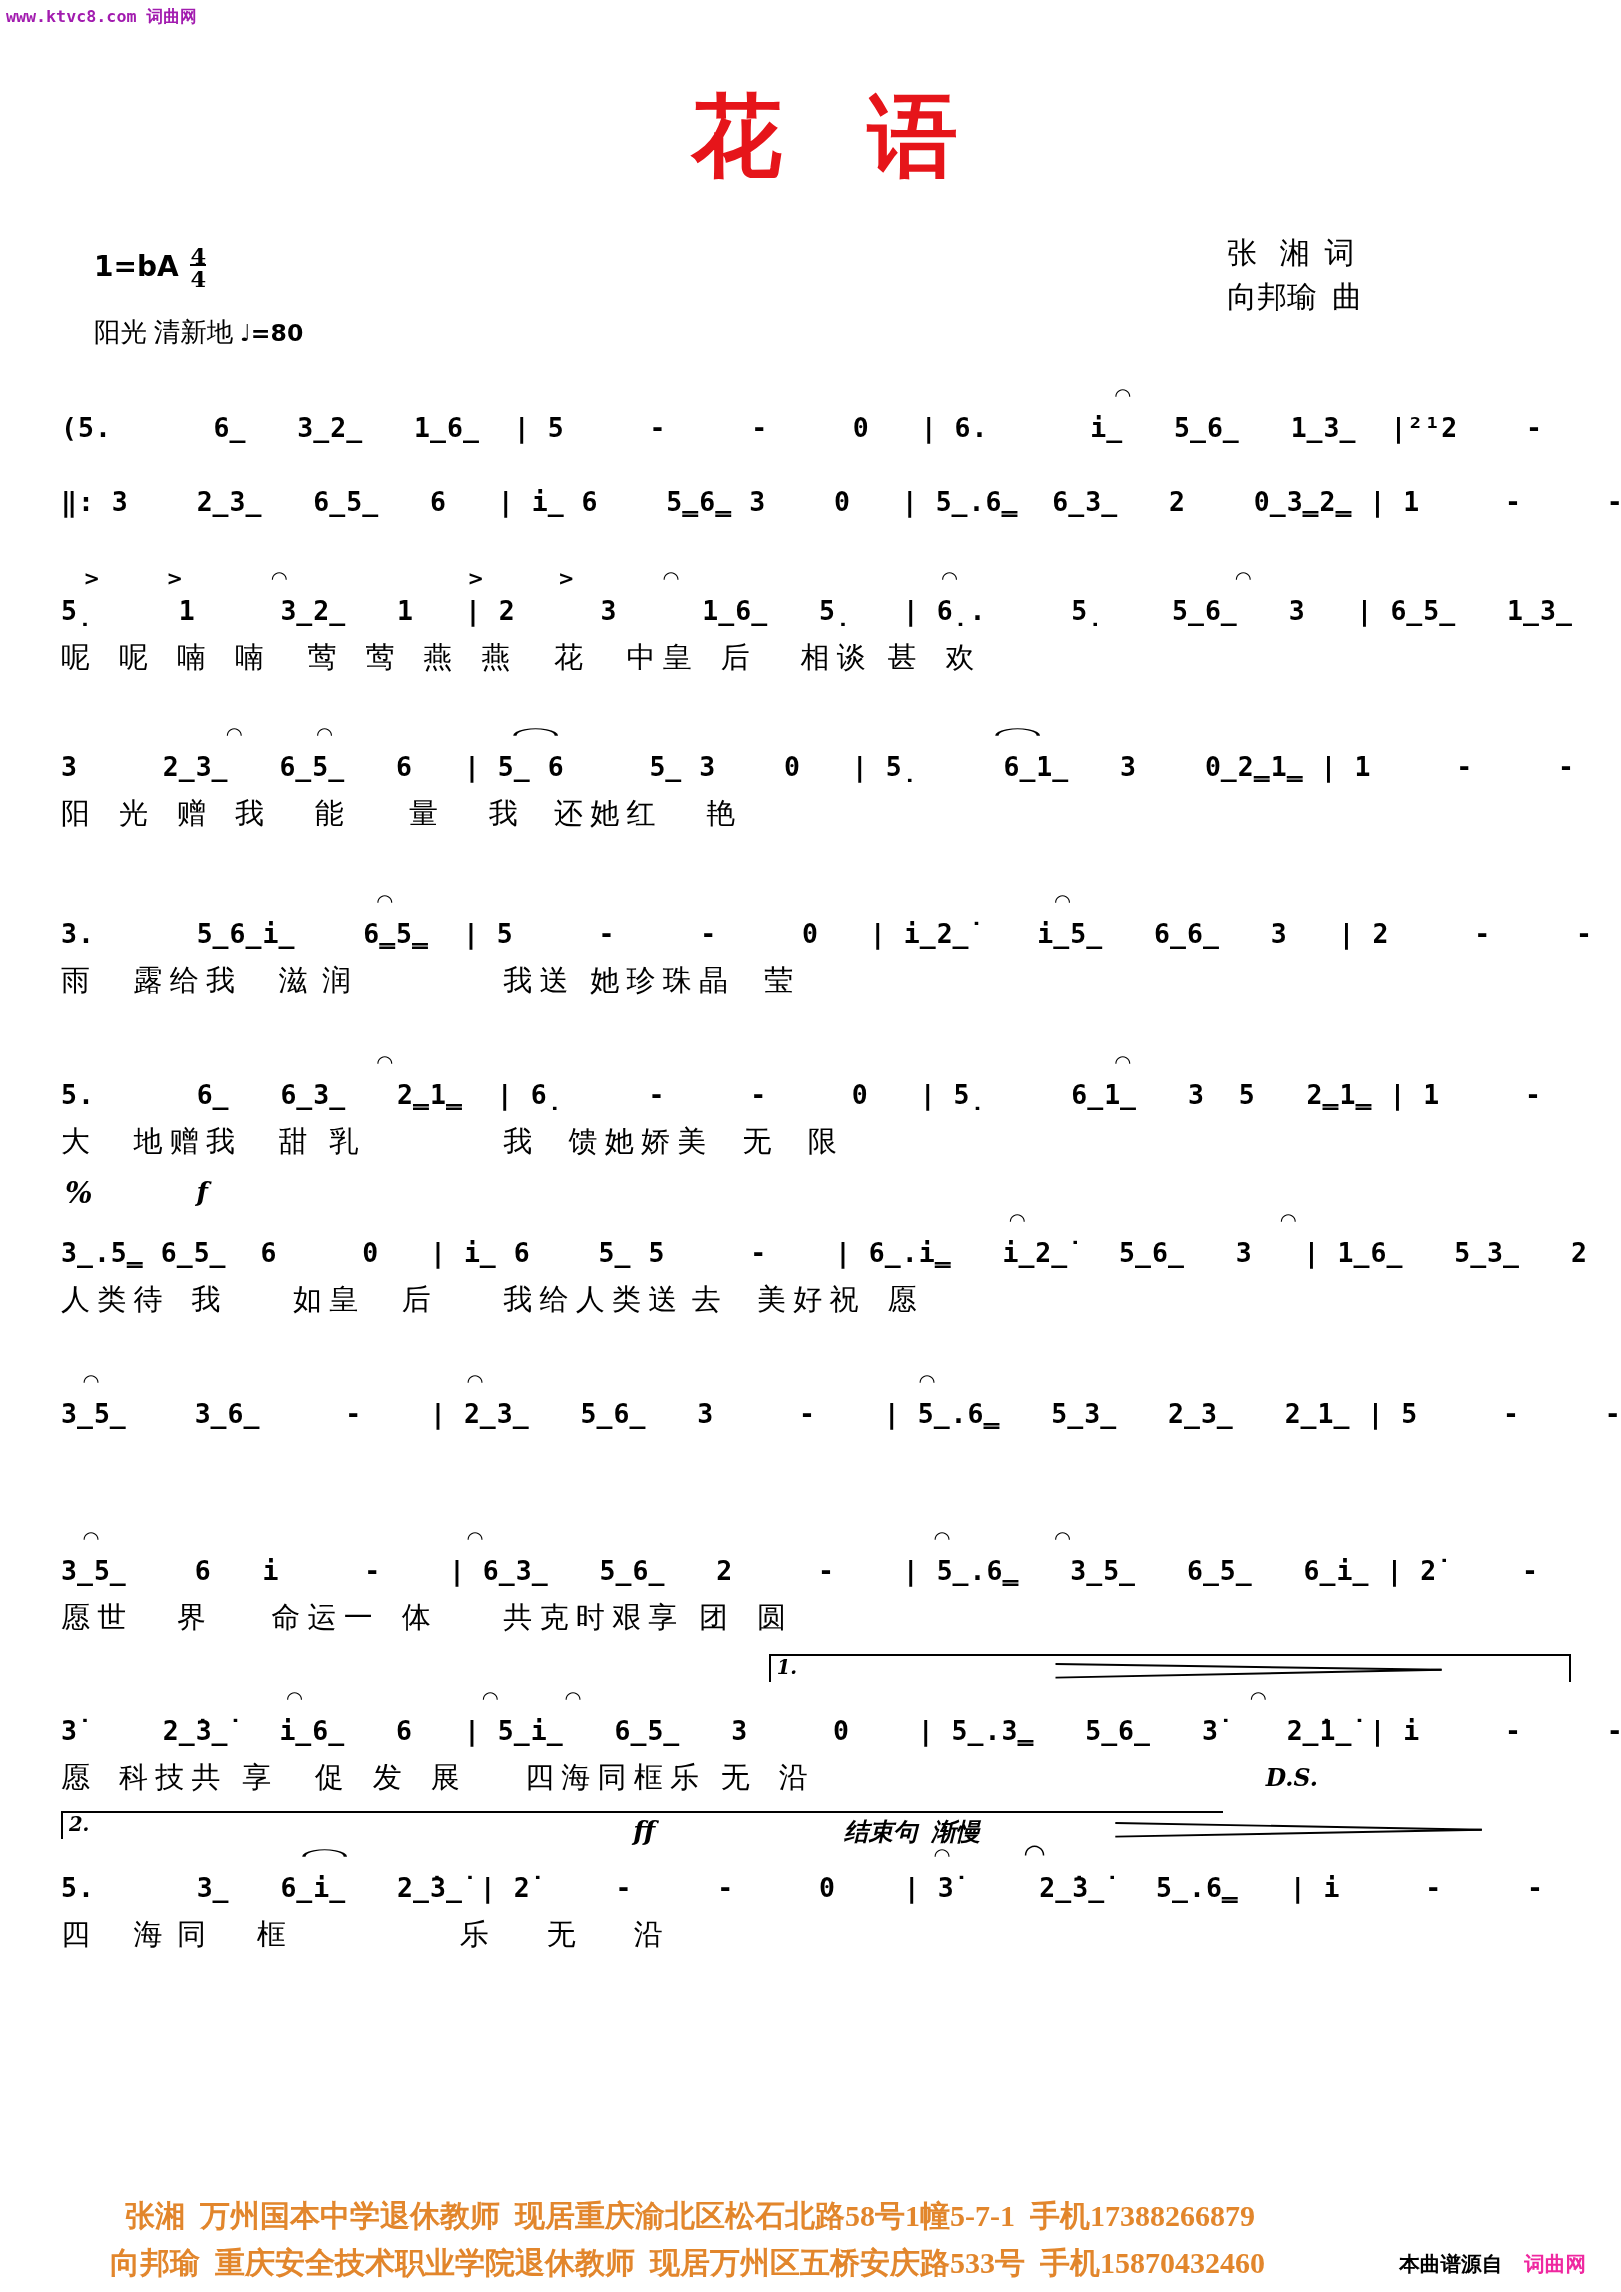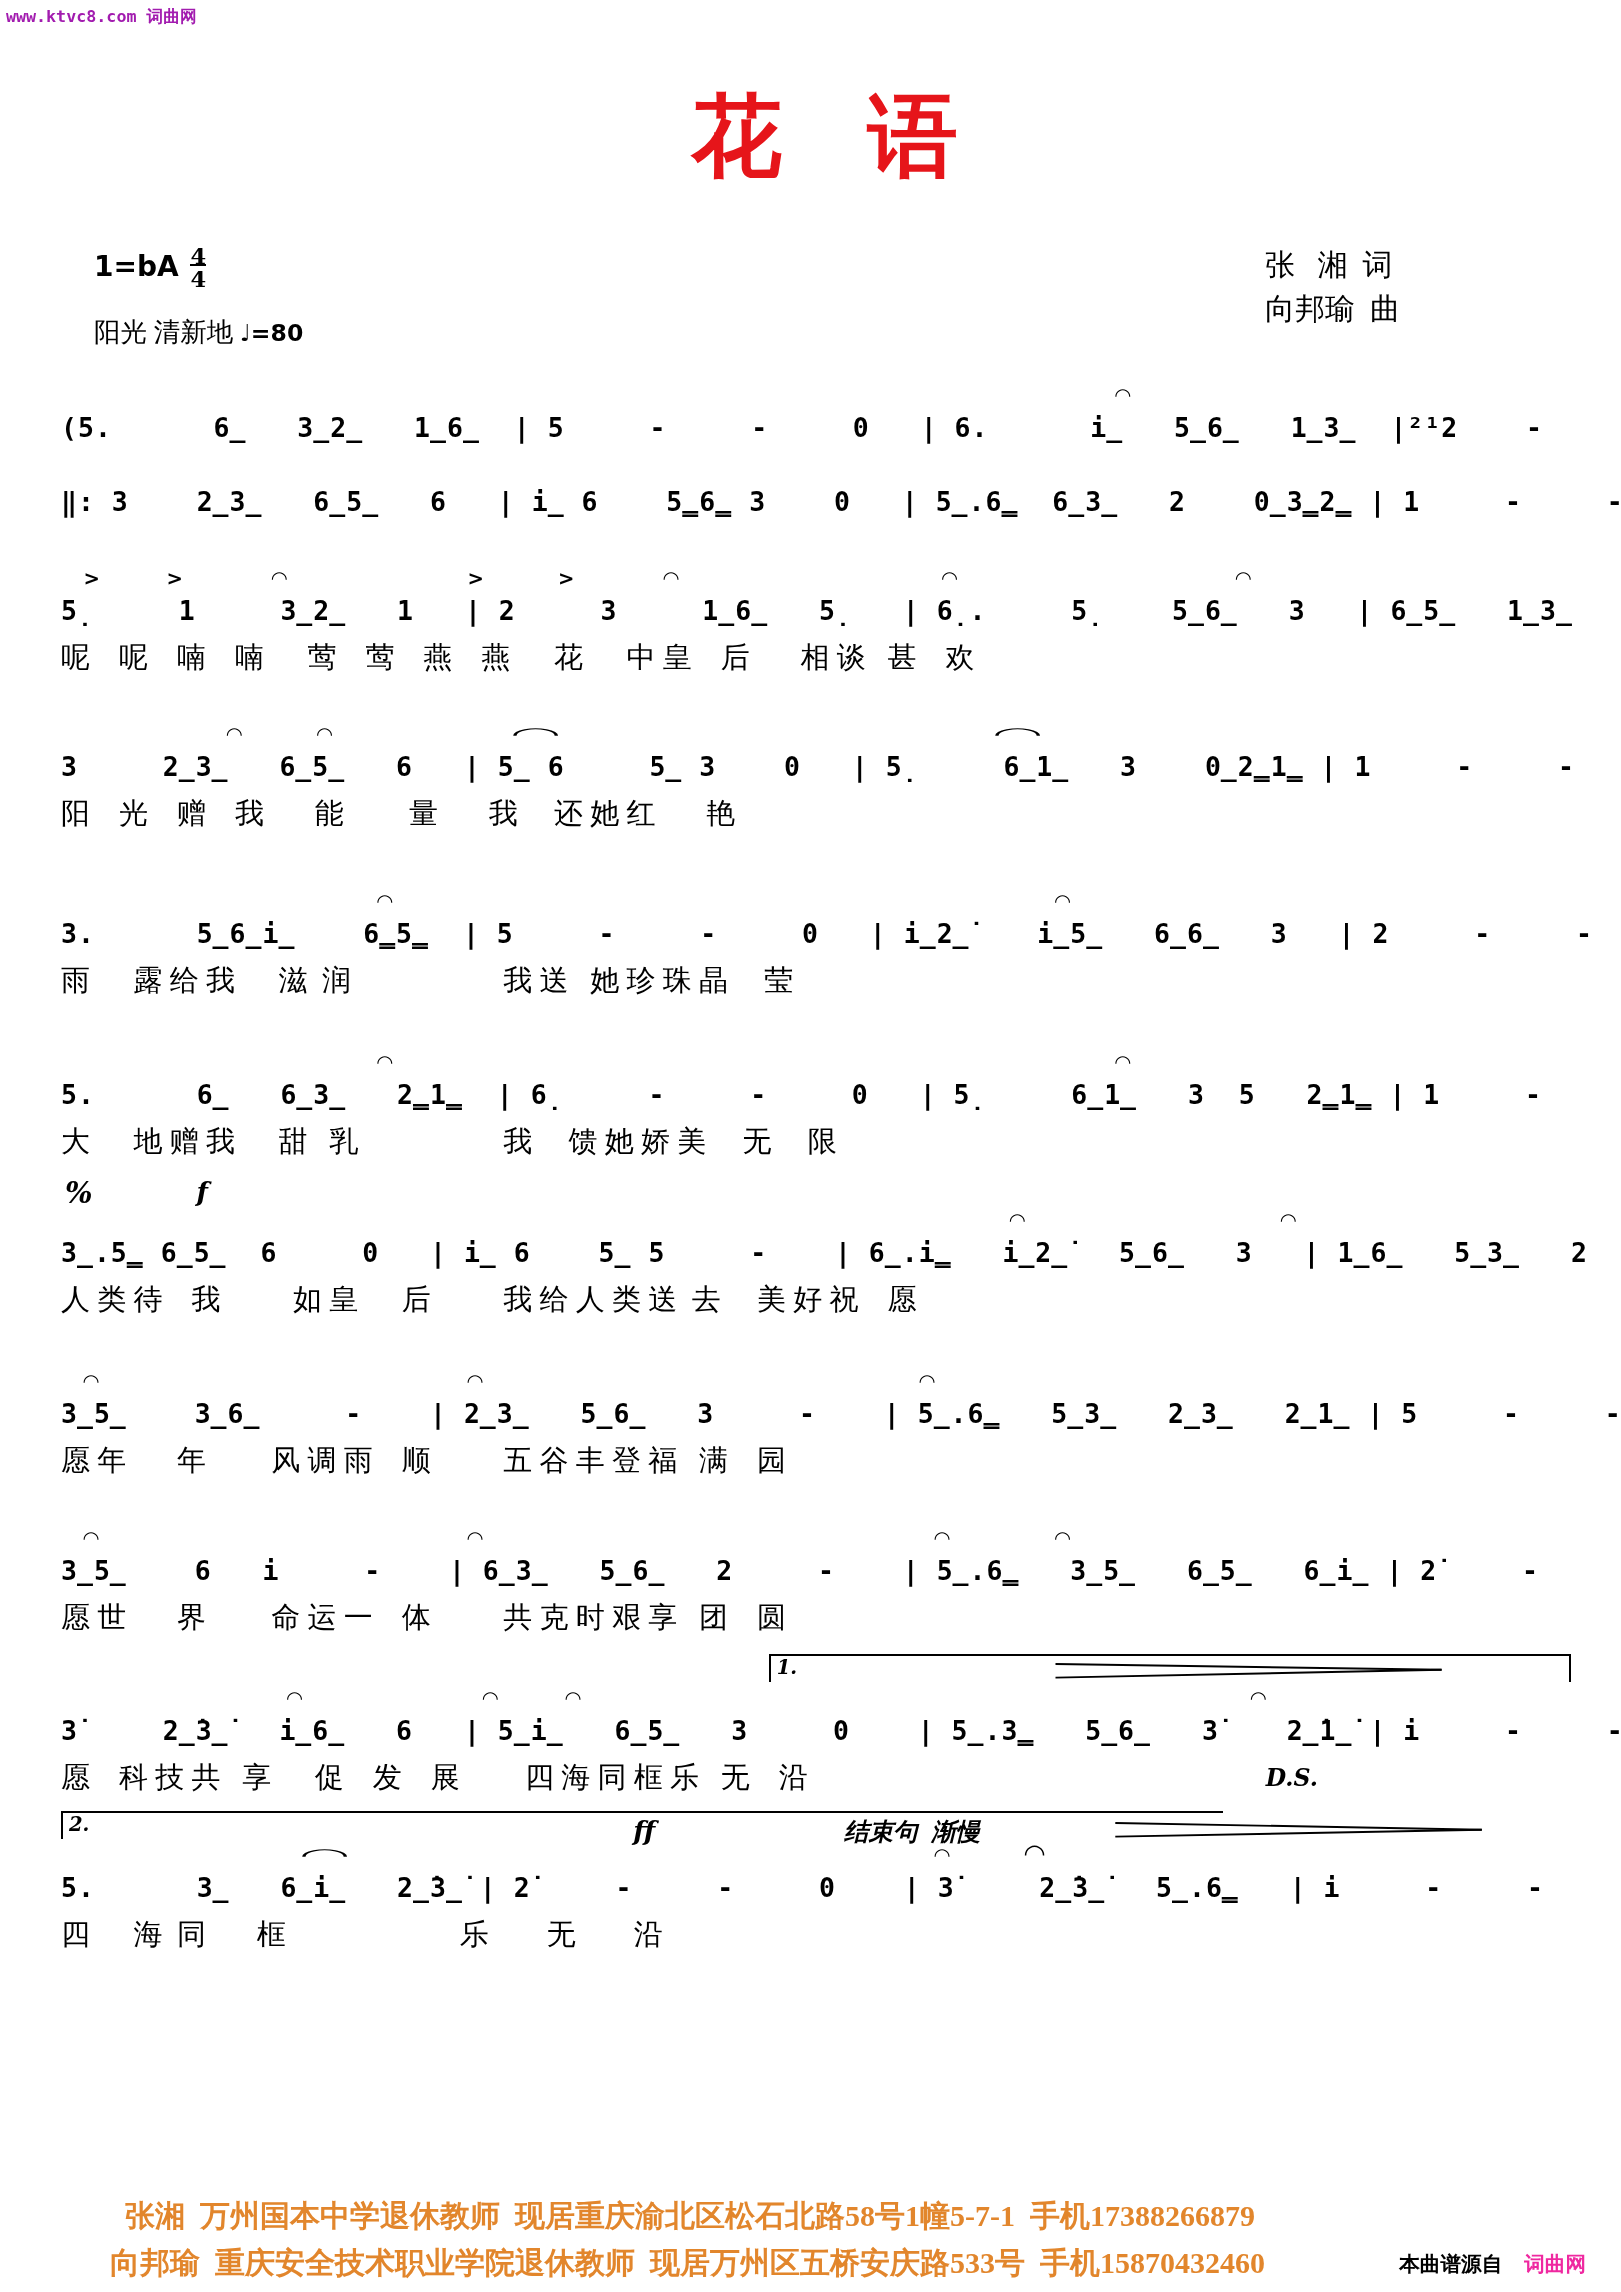--- a/index.html
+++ b/index.html
@@ -2,22 +2,22 @@
 <html><head>
 <meta charset="utf-8">
 <style>
   html,body{margin:0;padding:0;background:#888;}
   .page{position:relative;width:1621px;height:2293px;background:#ffffff;margin:0 auto;
         font-family:"DejaVu Sans",sans-serif;color:#000;overflow:hidden;}
   .wm{position:absolute;top:4.9px;left:5.9px;font-family:"DejaVu Sans Mono",monospace;
       font-weight:bold;font-size:16.7px;color:#a21caf;}
   .title{position:absolute;top:76px;left:0;width:100%;text-align:center;
          font-size:90px;font-weight:bold;color:#e6151a;letter-spacing:27.4px;padding-left:28px;}
-  .credits{position:absolute;top:231px;left:1265px;font-family:"Liberation Serif","DejaVu Serif",serif;
-           font-size:30px;line-height:44px;white-space:pre;margin-top:12px;}
+  .credits{position:absolute;top:231px;left:1227px;font-family:"Liberation Serif","DejaVu Serif",serif;
+           font-size:30px;line-height:44px;white-space:pre;}
   .keysig{position:absolute;top:245px;left:94px;font-weight:bold;font-size:28px;}
   .frac{display:inline-block;vertical-align:middle;margin-left:11.8px;text-align:center;
         font-family:"DejaVu Serif",serif;font-size:22.5px;line-height:1.0;font-weight:bold;}
   .frac .den{border-top:2px solid #000;}
   .tempo{position:absolute;top:314px;left:94px;font-family:"Liberation Serif","DejaVu Serif",serif;
          font-size:26.5px;}
   .tempo .bpm{font-weight:bold;font-family:"DejaVu Sans",sans-serif;font-size:23.5px;}
   .sys{position:absolute;left:61px;width:1506px;}
   .marksrow{position:relative;height:25.5px;font-weight:bold;font-size:19.6px;}
   .mk{position:absolute;top:0;}
@@ -133,21 +133,20 @@
     <div class="lyr">人 类 待    我          如 皇      后          我 给 人 类 送  去     美 好 祝    愿</div>
   </div>
 
   <div class="sys" style="top:1370px">
     <div class="marksrow">
       <span class="mk" style="left:1.5%">◠</span>
       <span class="mk" style="left:27%">◠</span>
       <span class="mk" style="left:57%">◠</span>
     </div>
     <div class="notes">3̲5̲    3̲6̲     -    | 2̲3̲   5̲6̲   3     -    | 5̲.6̳   5̲3̲   2̲3̲   2̲1̲ | 5     -     -     -   |</div>
-    <div class="lyr">愿 年       年         风 调 雨    顺          五 谷 丰 登 福   满    园</div>
   </div>
 
   <div class="sys" style="top:1527px">
     <div class="marksrow">
       <span class="mk" style="left:1.5%">◠</span>
       <span class="mk" style="left:27%">◠</span>
       <span class="mk" style="left:58%">◠</span>
       <span class="mk" style="left:66%">◠</span>
     </div>
     <div class="notes">3̲5̲    6   i     -    | 6̲3̲   5̲6̲   2     -    | 5̲.6̳   3̲5̲   6̲5̲   6̲i̲ | 2̇     -     -     -   |</div>

